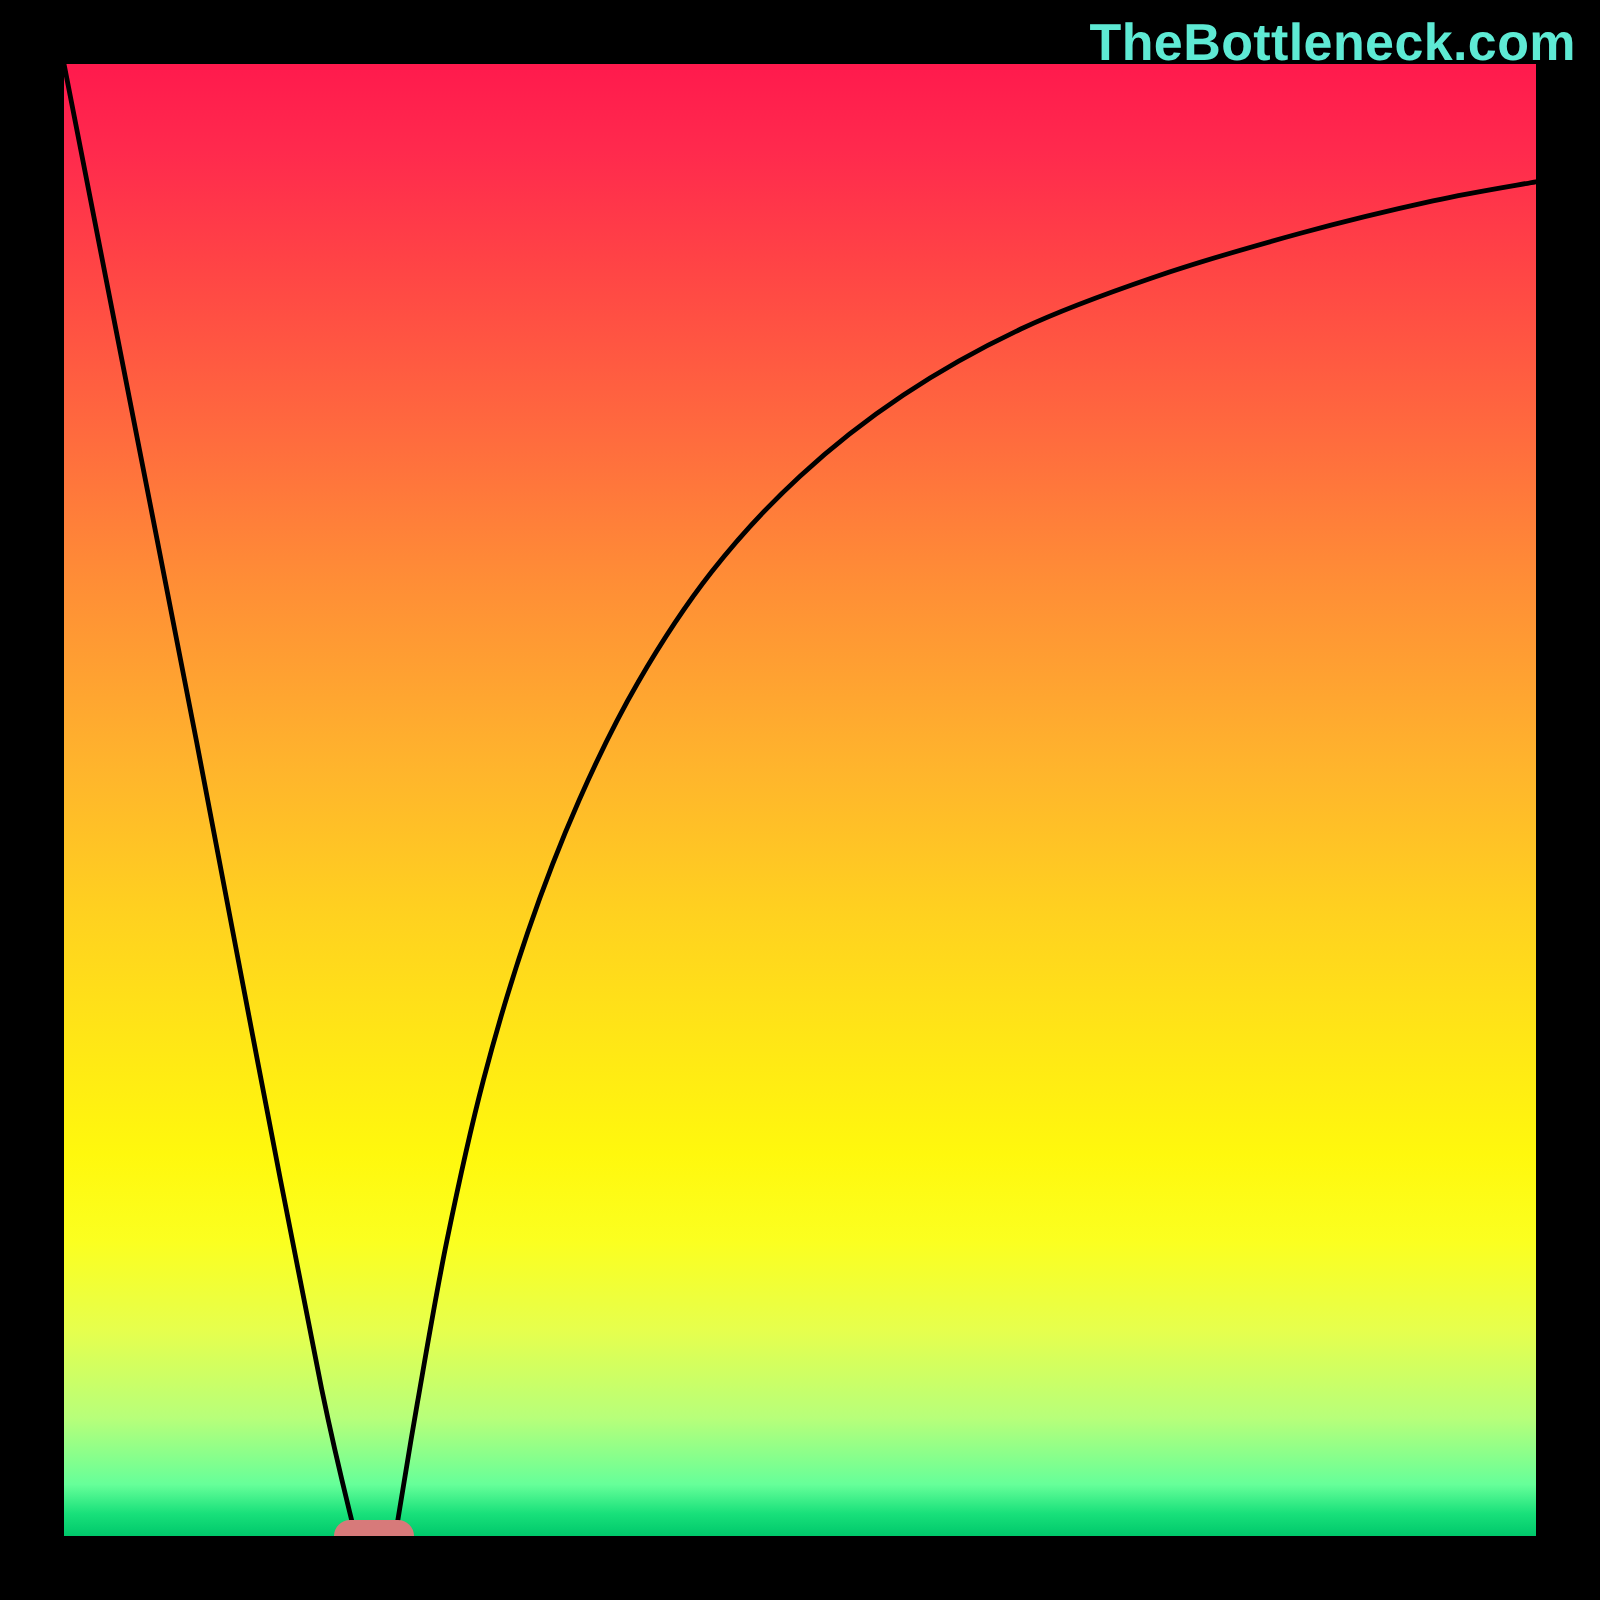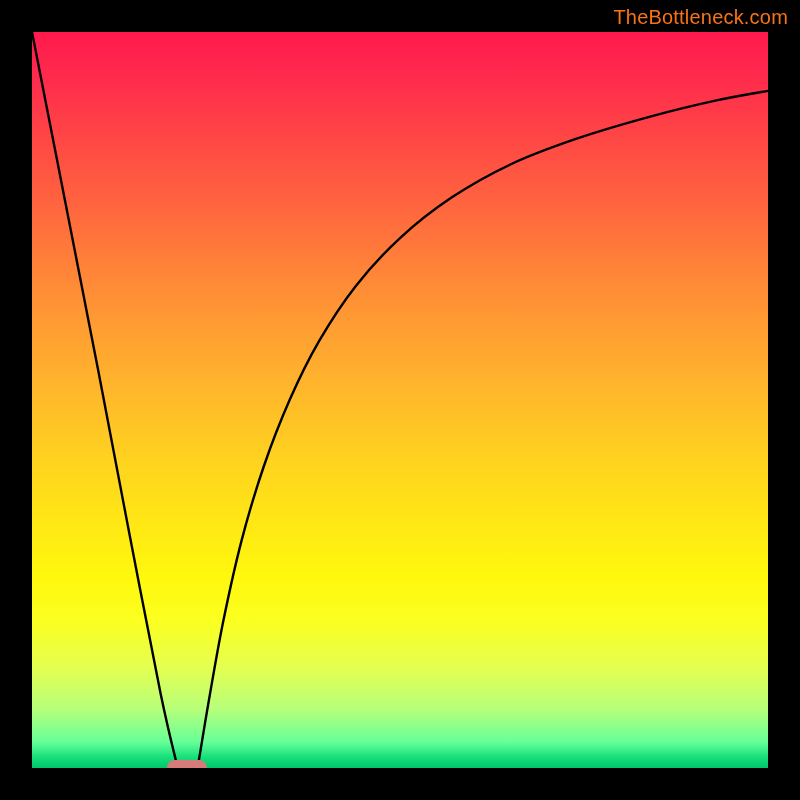--- a/index.html
+++ b/index.html
@@ -46,23 +46,23 @@
       #b7ff7a 92%,
       #66ff99 96.5%,
       #18e07a 98.5%,
       #00c86b 100%
     );
   }
   .watermark {
     position: absolute;
     top: 6px;
     right: 12px;
-    color: #f97316;
-    font-size: 20px;
-    font-weight: 400;
+    color: #5eead4;
+    font-size: 26px;
+    font-weight: 700;
     letter-spacing: 0.2px;
     user-select: none;
   }
   svg.curve {
     position: absolute;
     inset: 0;
   }
   .marker {
     position: absolute;
     width: 40px;

